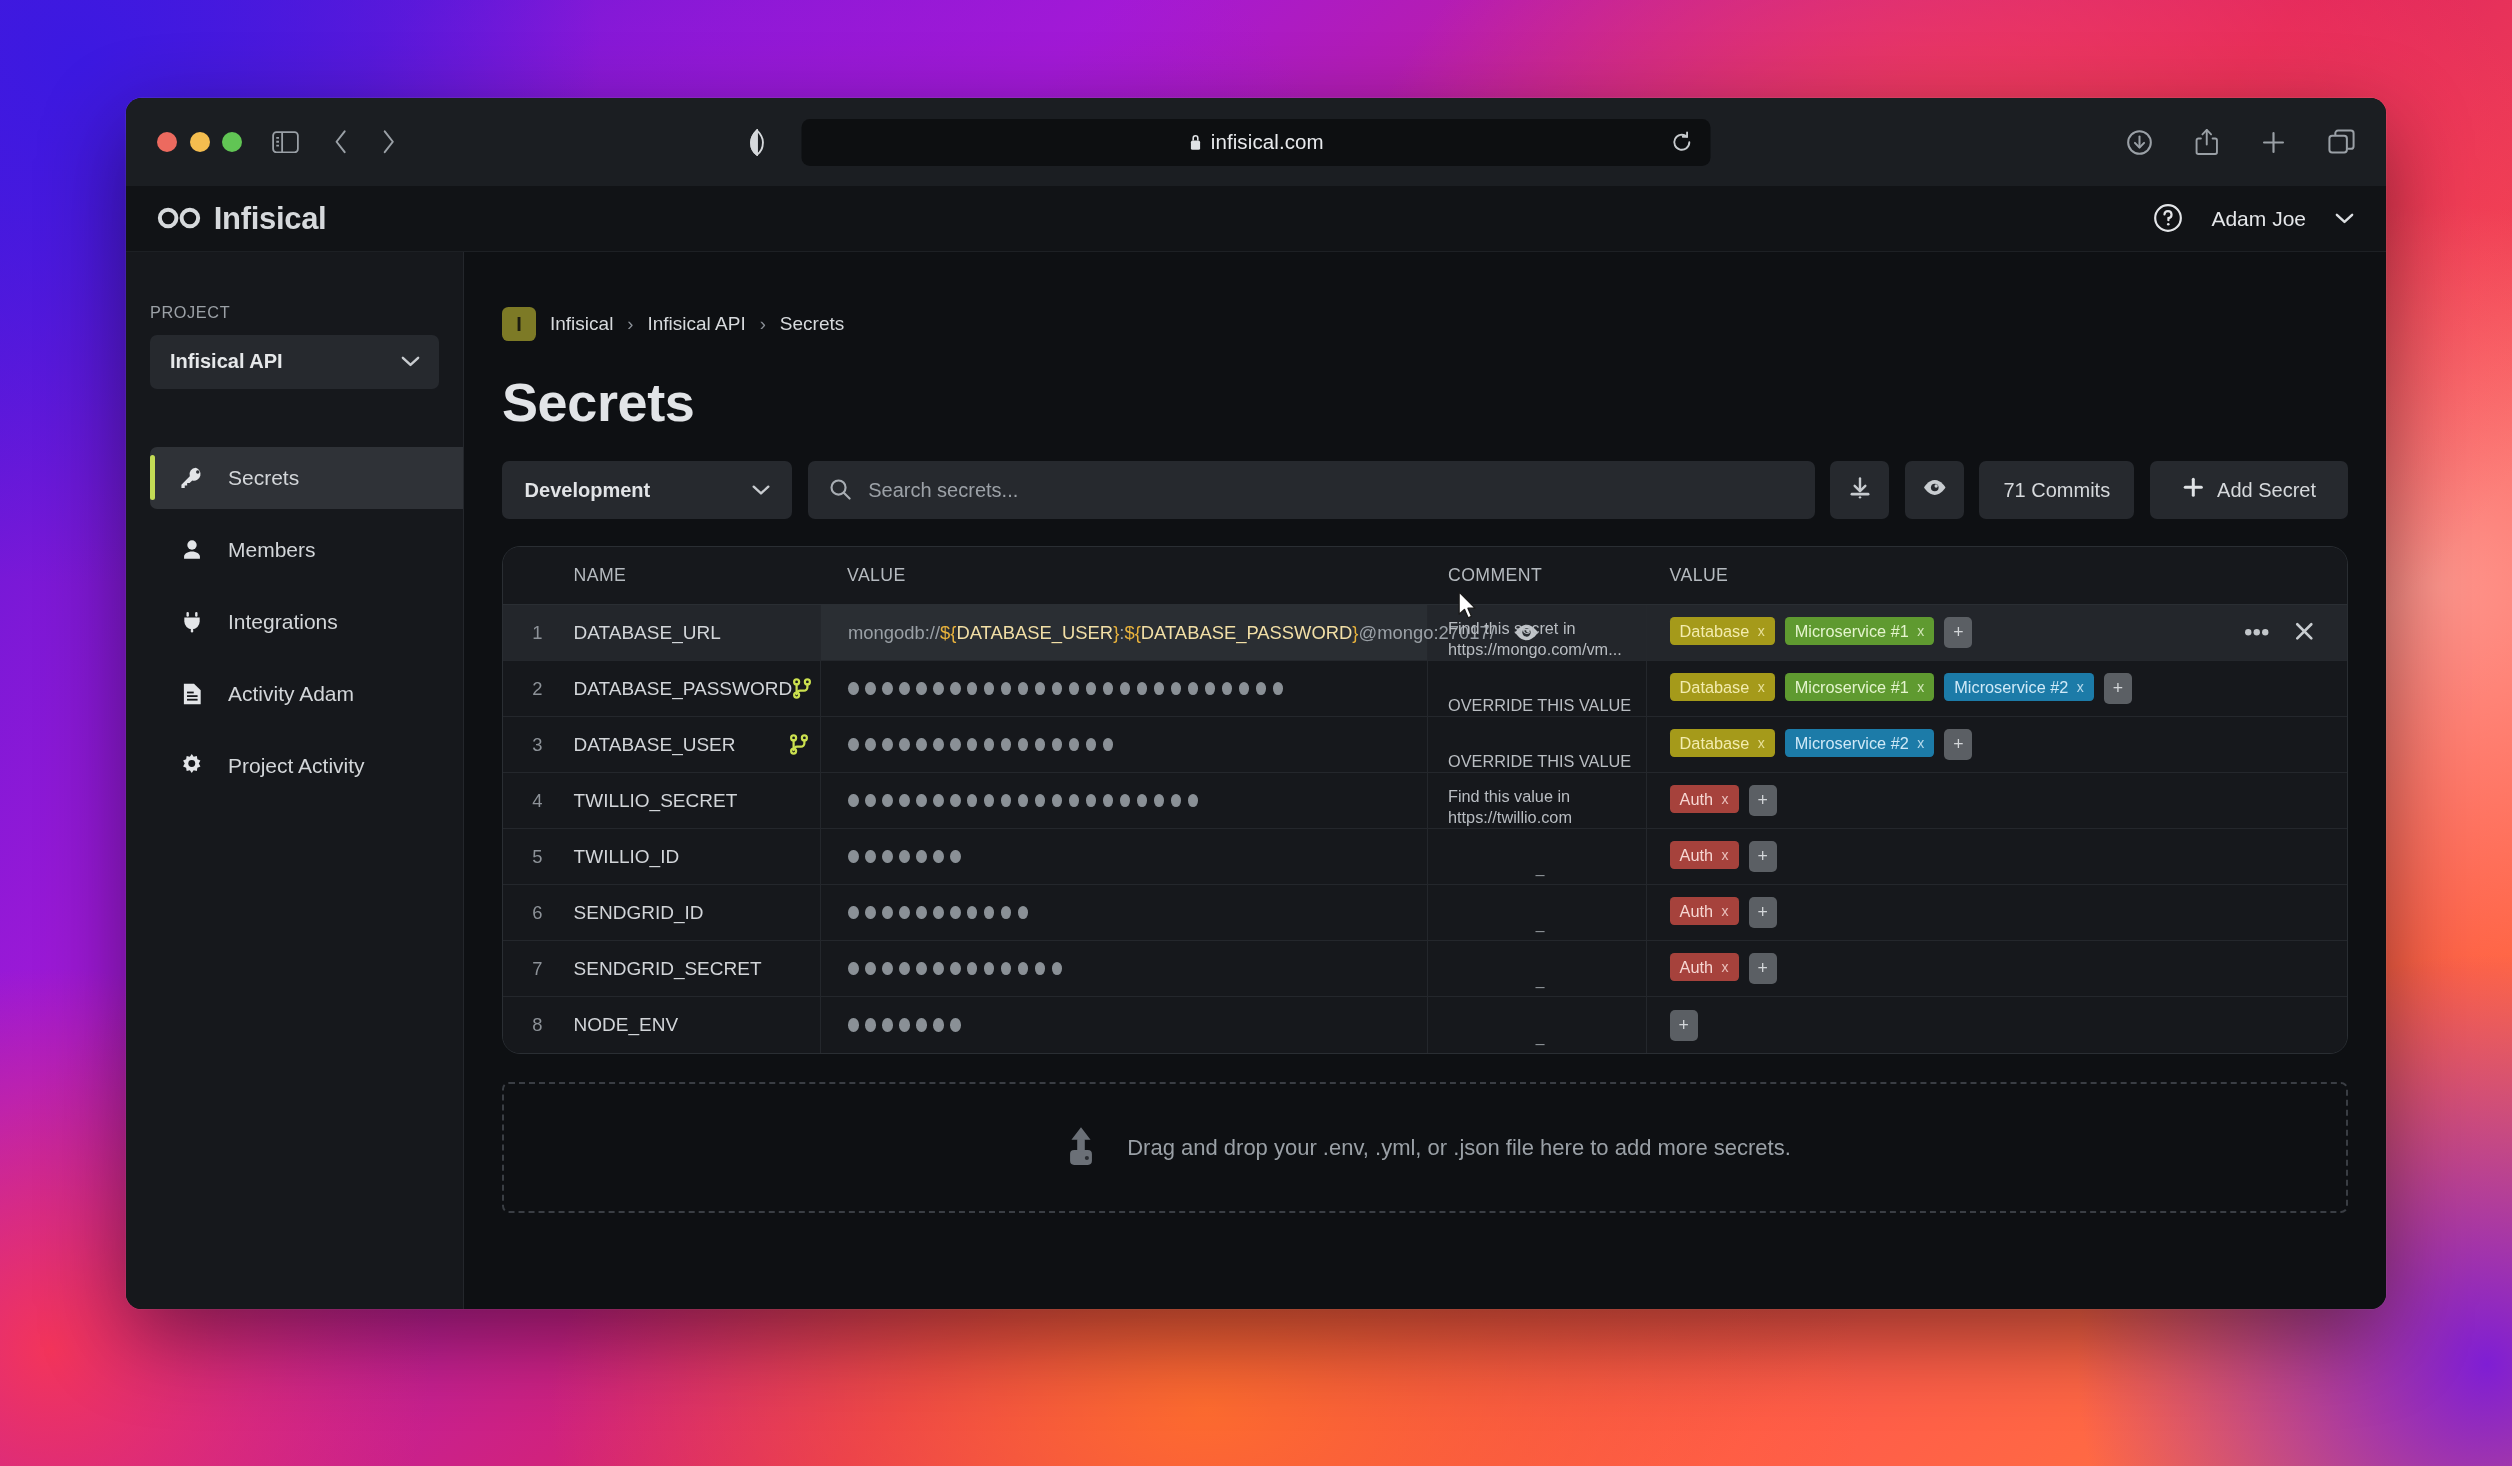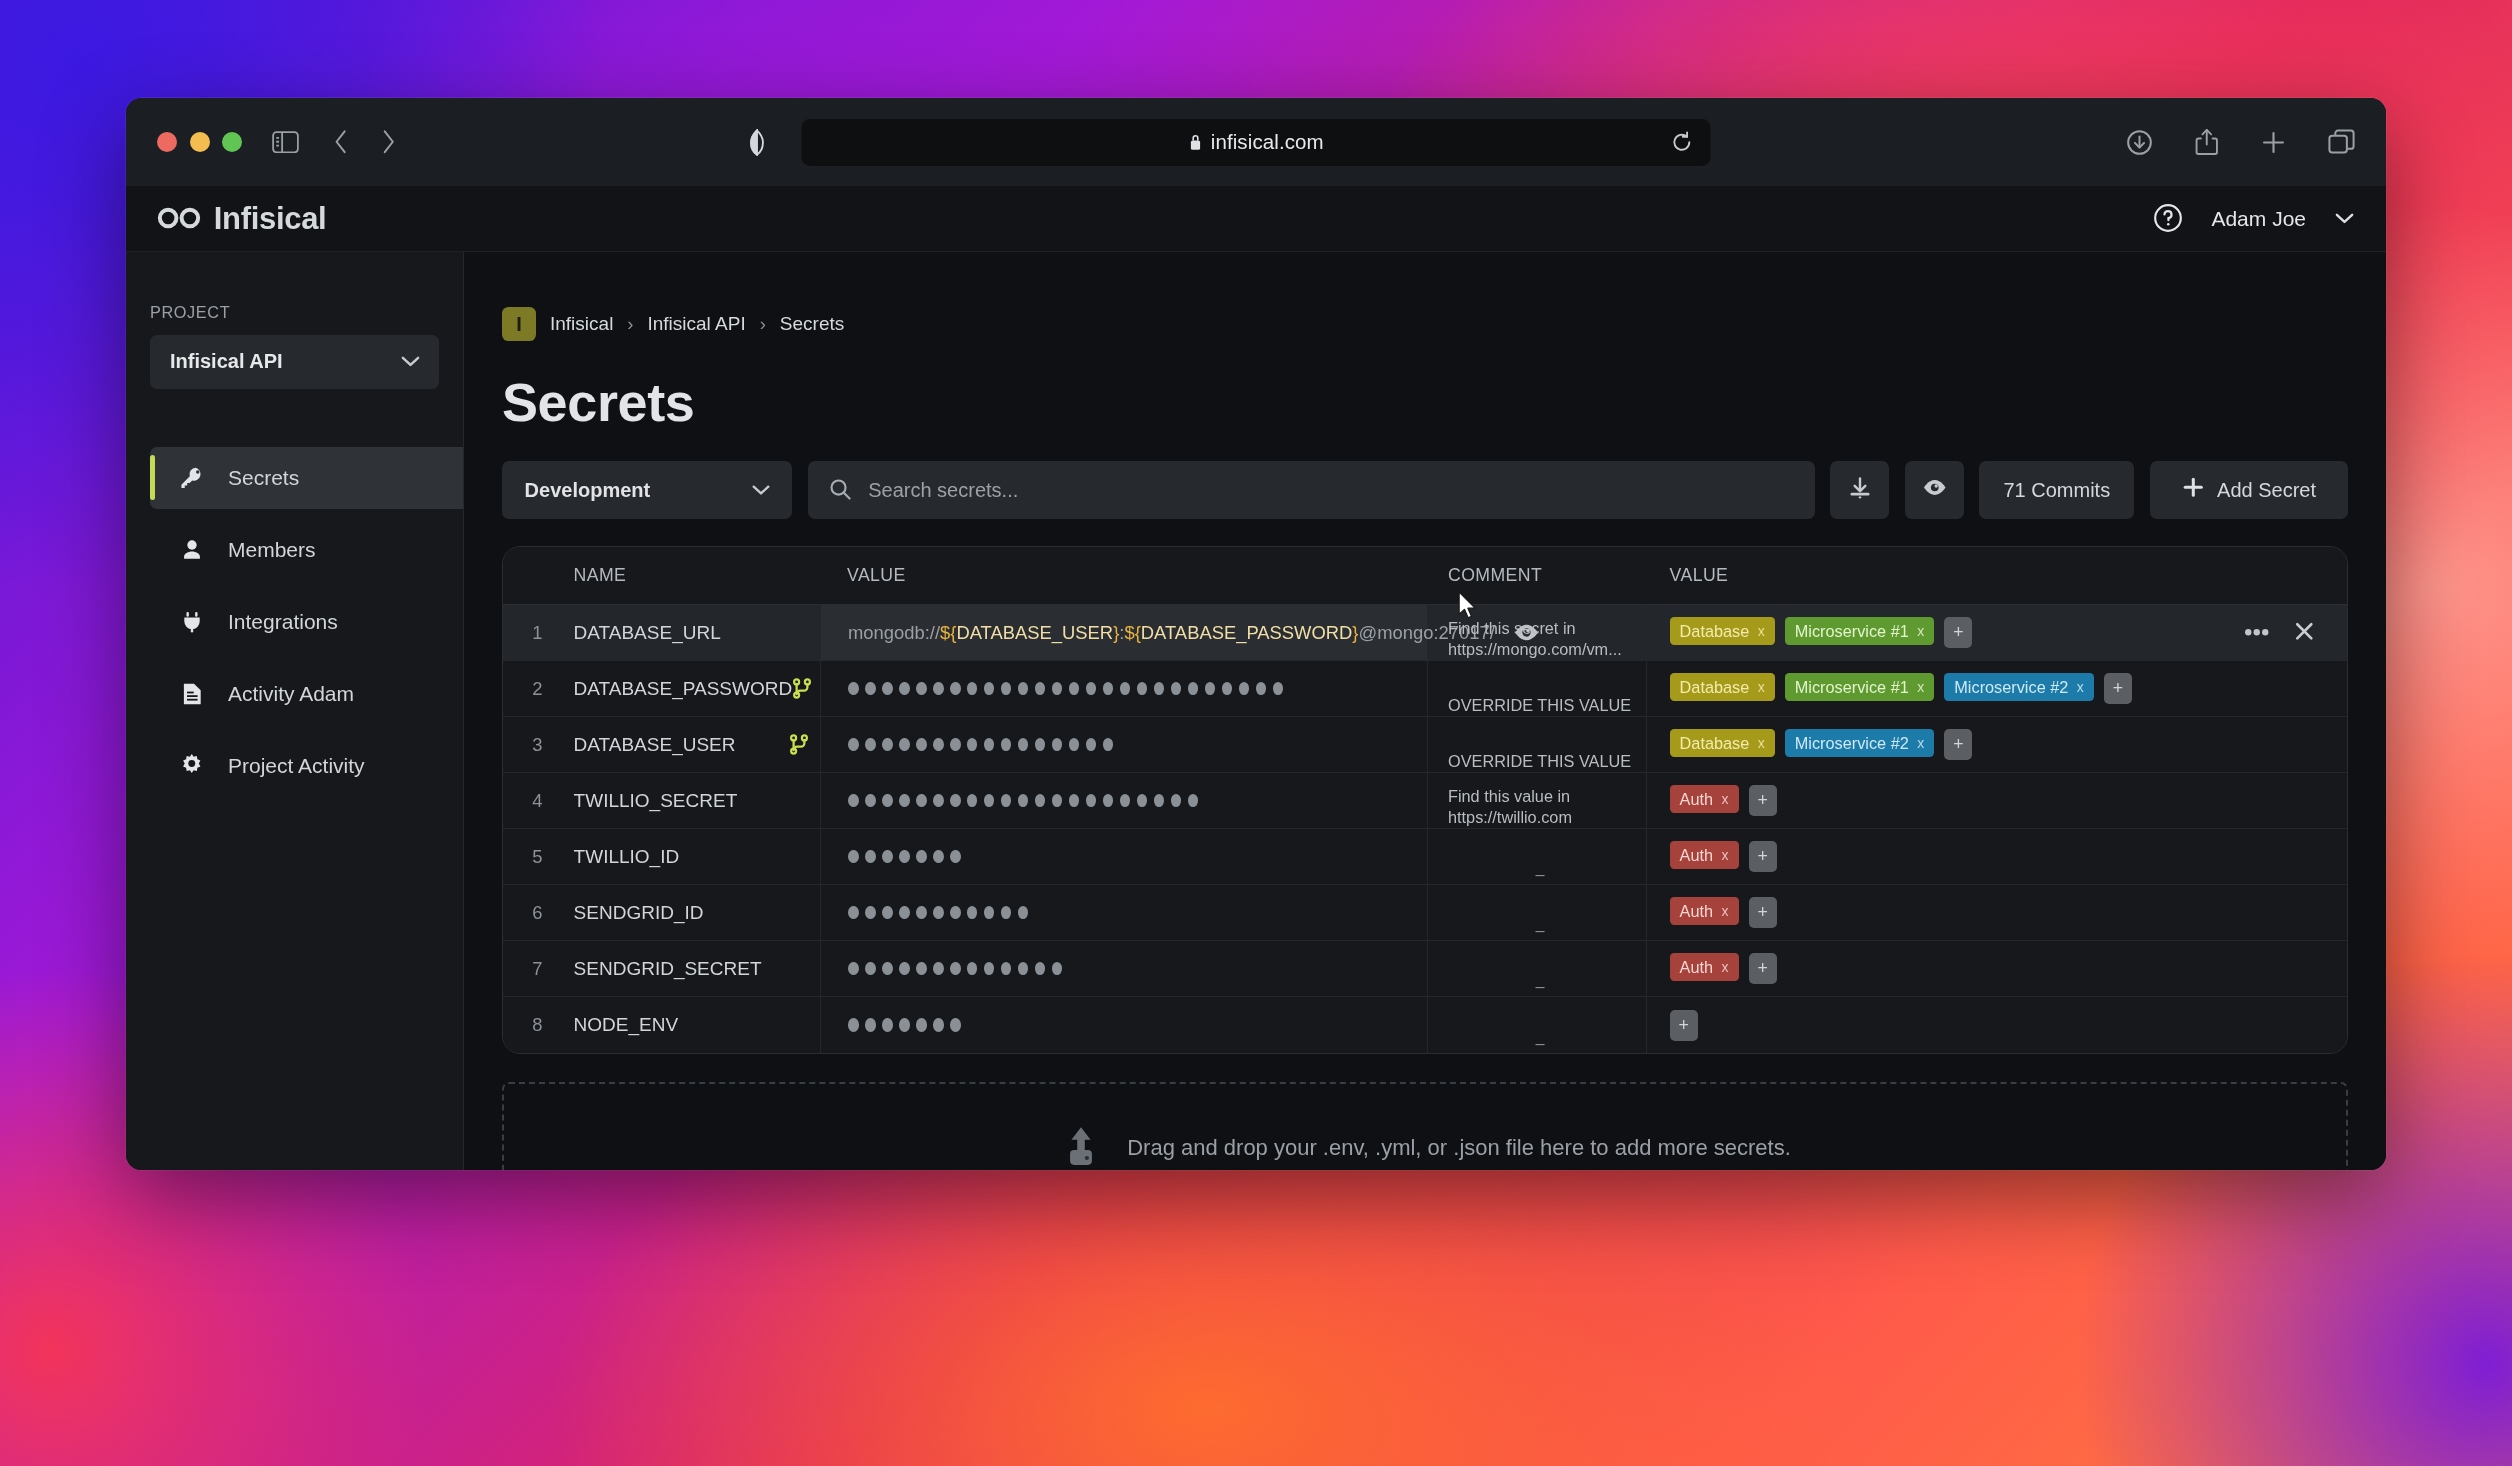--- a/index.html
+++ b/index.html
@@ -17,21 +17,21 @@
       radial-gradient(ellipse 707px 707px at 99% 93%, rgba(120,25,220,0.95) 0%, rgba(120,25,220,0) 58%),
       radial-gradient(ellipse 849px 849px at 3% 4%, rgba(60,25,225,1) 0%, rgba(60,25,225,0) 62%),
       radial-gradient(ellipse 849px 778px at 33% 22%, rgba(160,25,215,0.95) 0%, rgba(160,25,215,0) 64%),
       linear-gradient(135deg, #4a18d8 0%, #a319d6 28%, #e0255f 58%, #ff5a4a 80%, #ff7a3c 100%);
   }
 
   
   .window {
     position: absolute;
     left: 126px; top: 98px;
-    width: 2260px; height: 1072px;
+    width: 2260px; height: 1211px;
     background: #0e1013;
     border-radius: 15.6px;
     box-shadow: 0 28px 85px rgba(0,0,0,0.45), 0 0 0 0.7px rgba(255,255,255,0.10);
     overflow: hidden;
     display: flex; flex-direction: column;
   }
 
   
   .chrome {
     height: 88px;

